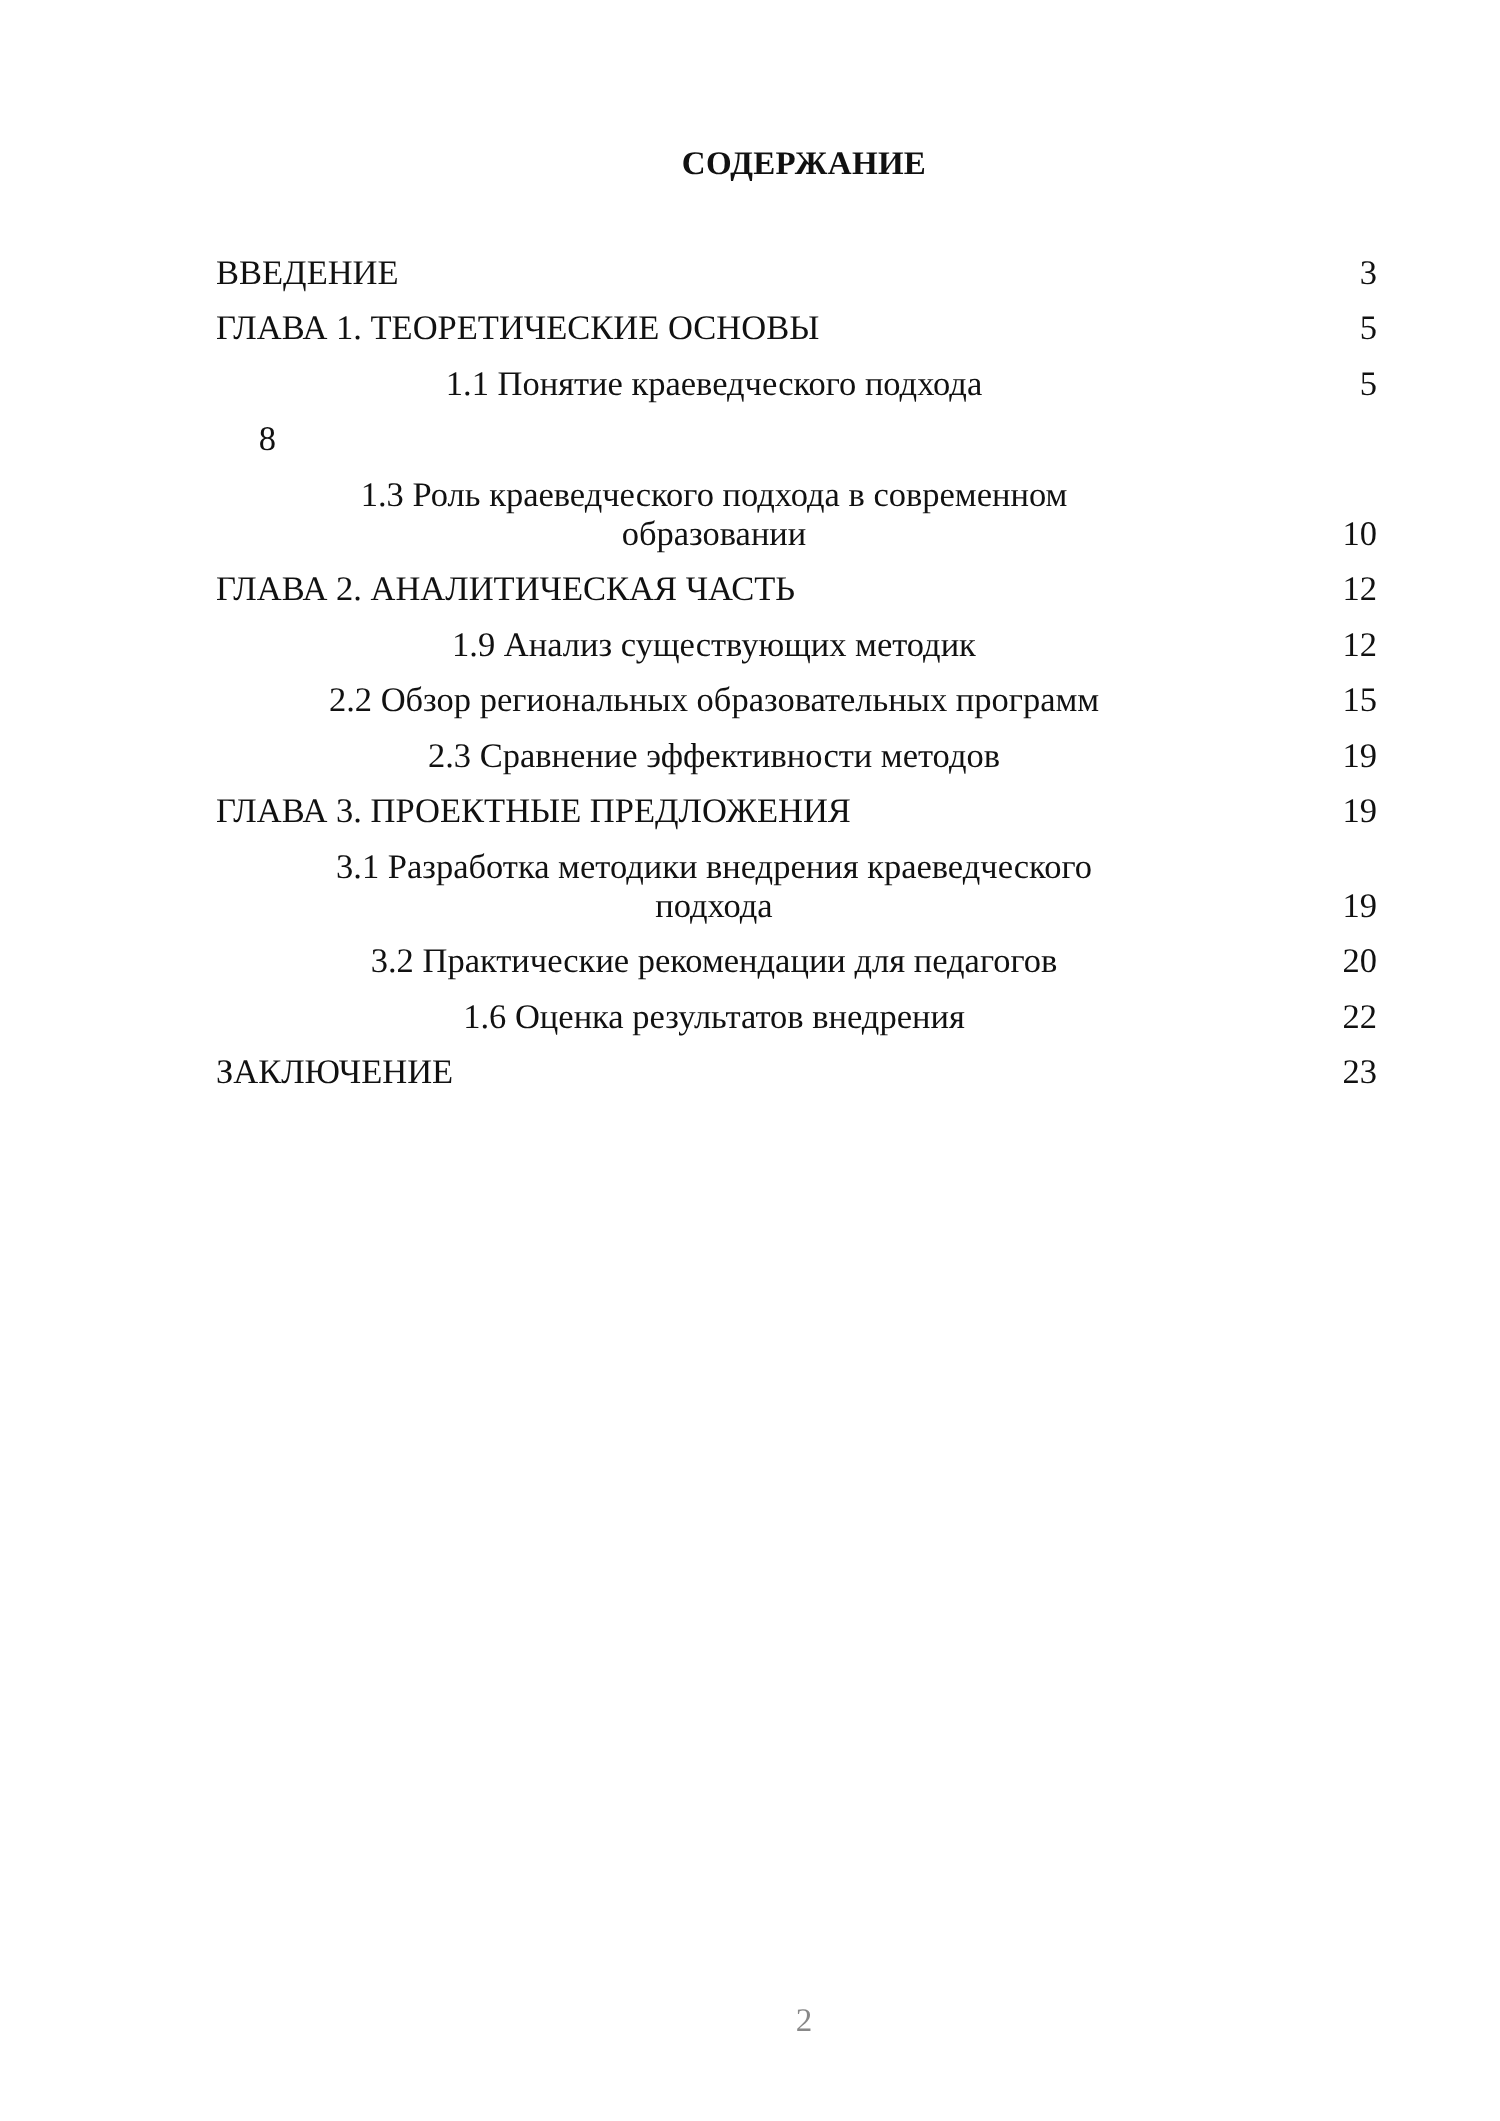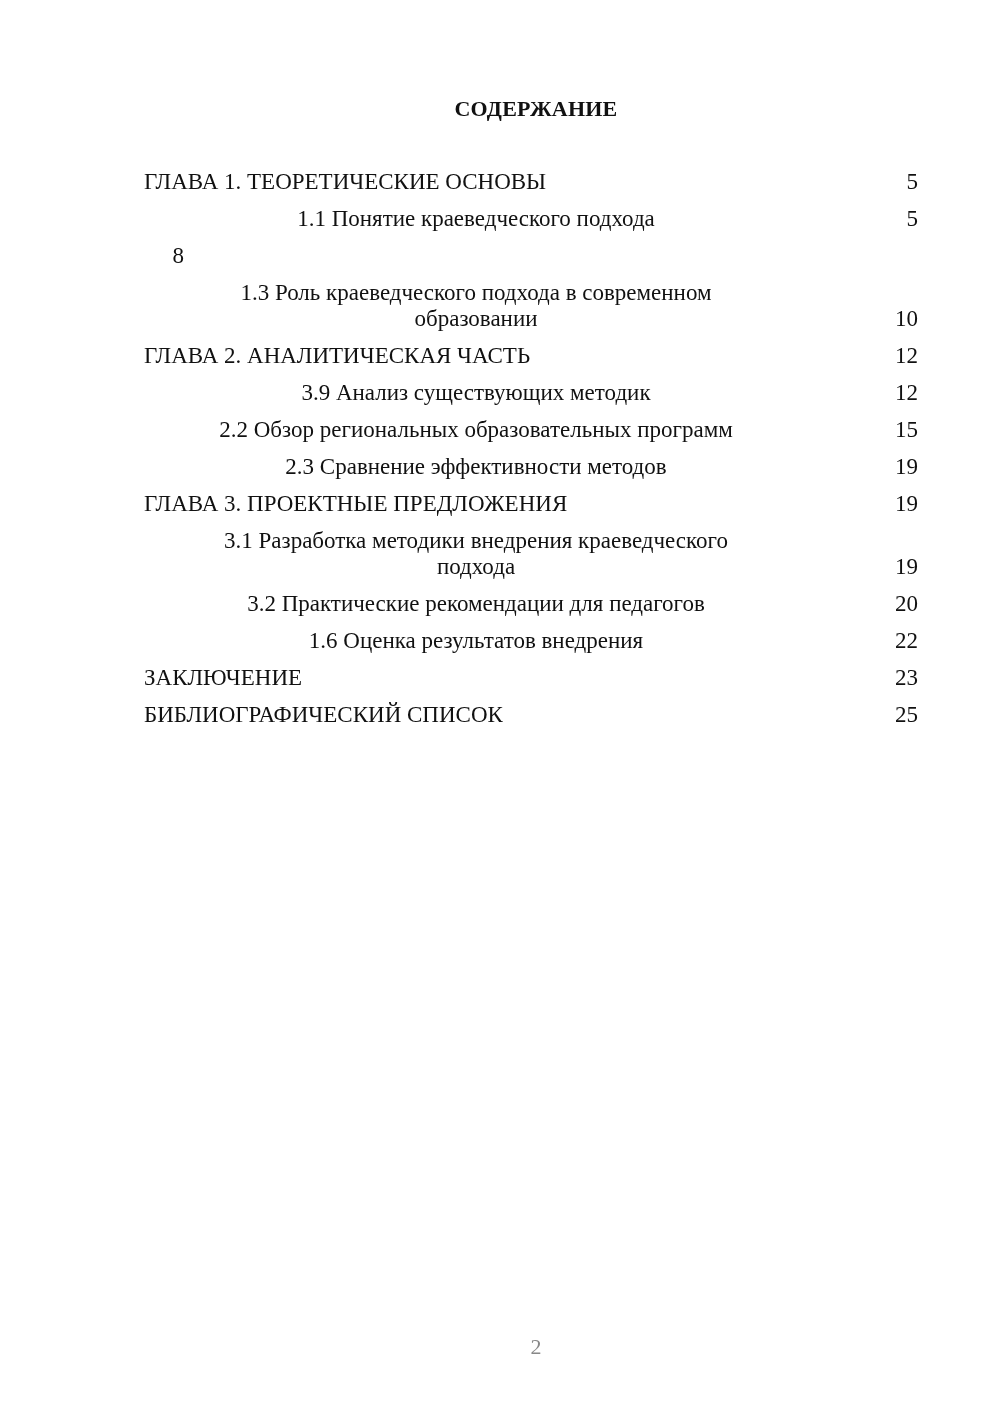--- a/index.html
+++ b/index.html
@@ -65,40 +65,44 @@
     color: #888888;
   }
 </style>
 </head>
 <body>
 
 <div class="page-title">СОДЕРЖАНИЕ</div>
 
 <div class="toc">
   <div class="toc-row">
+    <span class="toc-label">ВВЕДЕНИЕ</span>
+    <span class="toc-page">3</span>
+  </div>
+  <div class="toc-row">
     <span class="toc-label">ГЛАВА 1. ТЕОРЕТИЧЕСКИЕ ОСНОВЫ</span>
     <span class="toc-page">5</span>
   </div>
   <div class="toc-row sub">
     <span class="toc-label">1.1 Понятие краеведческого подхода</span>
     <span class="toc-page">5</span>
   </div>
   <div class="toc-row sub">
     <span class="toc-page">8</span>
   </div>
   <div class="toc-row sub">
     <span class="toc-label">1.3 Роль краеведческого подхода в современном образовании</span>
     <span class="toc-page">10</span>
   </div>
   <div class="toc-row">
     <span class="toc-label">ГЛАВА 2. АНАЛИТИЧЕСКАЯ ЧАСТЬ</span>
     <span class="toc-page">12</span>
   </div>
   <div class="toc-row sub">
-    <span class="toc-label">3.9 Анализ существующих методик</span>
+    <span class="toc-label">1.9 Анализ существующих методик</span>
     <span class="toc-page">12</span>
   </div>
   <div class="toc-row sub">
     <span class="toc-label">2.2 Обзор региональных образовательных программ</span>
     <span class="toc-page">15</span>
   </div>
   <div class="toc-row sub">
     <span class="toc-label">2.3 Сравнение эффективности методов</span>
     <span class="toc-page">19</span>
   </div>
@@ -115,19 +119,15 @@
     <span class="toc-page">20</span>
   </div>
   <div class="toc-row sub">
     <span class="toc-label">1.6 Оценка результатов внедрения</span>
     <span class="toc-page">22</span>
   </div>
   <div class="toc-row">
     <span class="toc-label">ЗАКЛЮЧЕНИЕ</span>
     <span class="toc-page">23</span>
   </div>
-  <div class="toc-row">
-    <span class="toc-label">БИБЛИОГРАФИЧЕСКИЙ СПИСОК</span>
-    <span class="toc-page">25</span>
-  </div>
 </div>
 
 <div class="page-number">2</div>
 
 </body></html>

